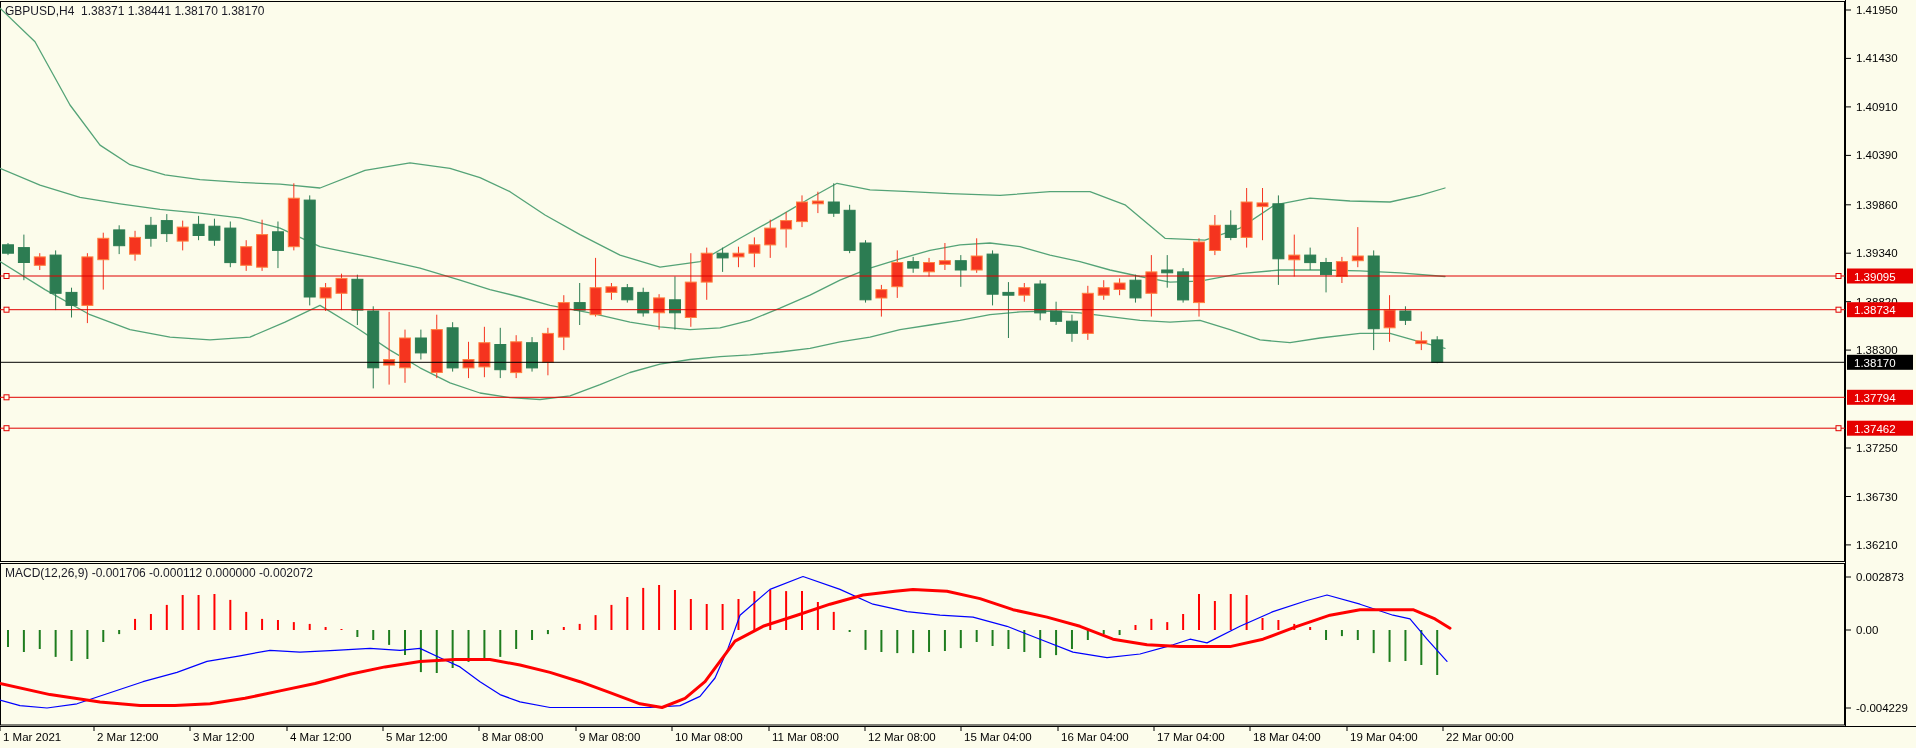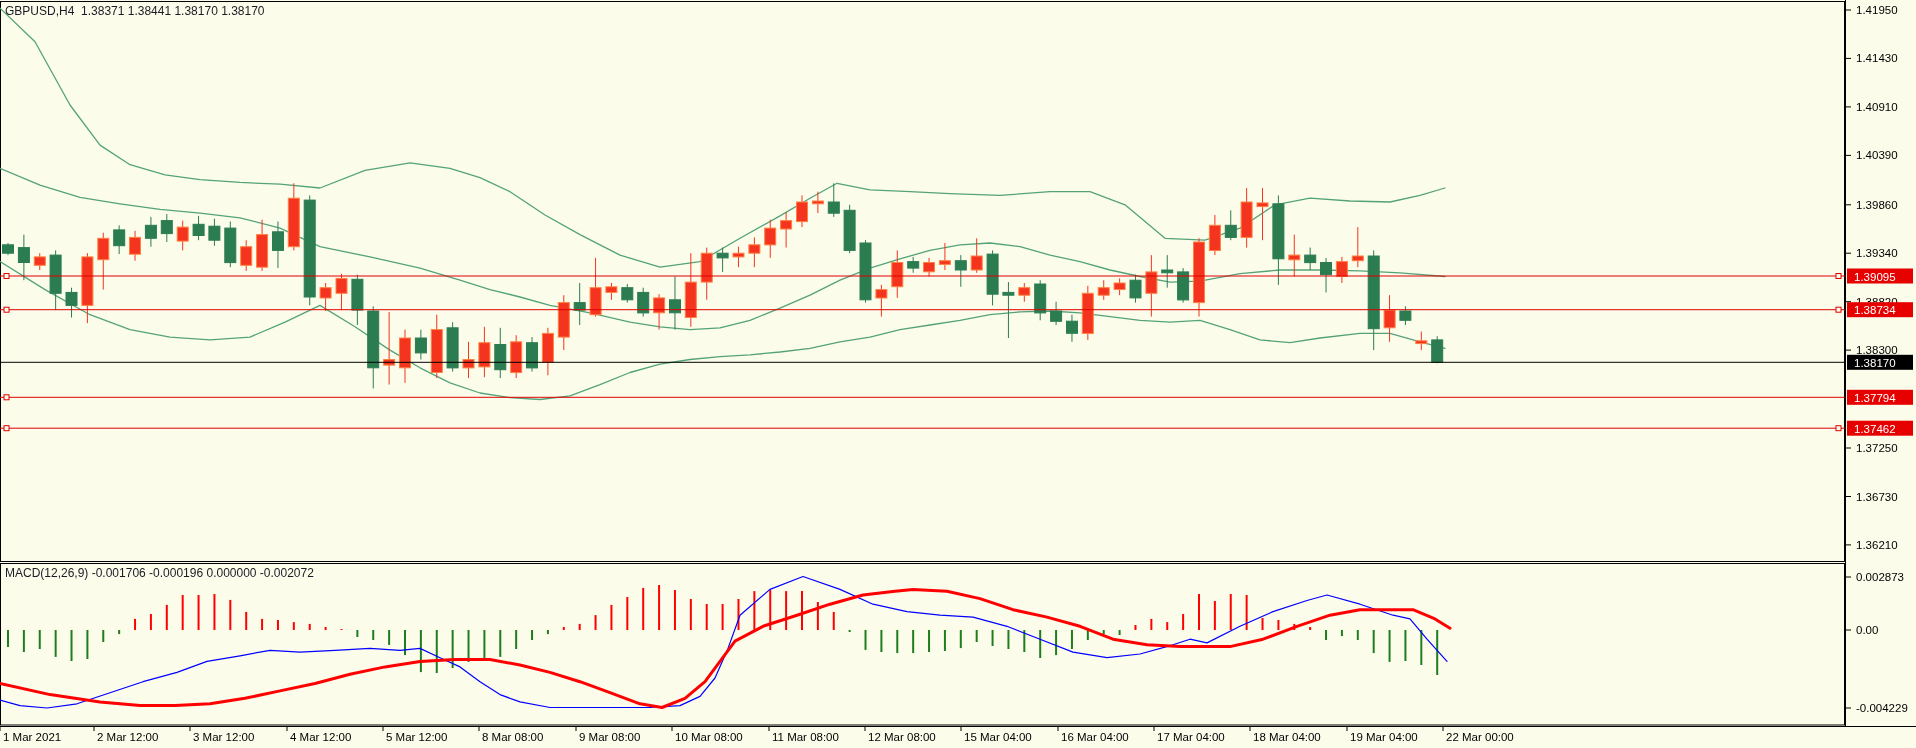--- a/index.html
+++ b/index.html
@@ -580,14 +580,14 @@
         <text x="1157" y="741" font-size="11.5" font-family="&quot;Liberation Sans&quot;,sans-serif" fill="#000000">17 Mar 04:00</text>
         <line x1="1250" y1="727" x2="1250" y2="731" stroke="#000000"></line>
         <text x="1253" y="741" font-size="11.5" font-family="&quot;Liberation Sans&quot;,sans-serif" fill="#000000">18 Mar 04:00</text>
         <line x1="1347" y1="727" x2="1347" y2="731" stroke="#000000"></line>
         <text x="1350" y="741" font-size="11.5" font-family="&quot;Liberation Sans&quot;,sans-serif" fill="#000000">19 Mar 04:00</text>
         <line x1="1443" y1="727" x2="1443" y2="731" stroke="#000000"></line>
         <text x="1446" y="741" font-size="11.5" font-family="&quot;Liberation Sans&quot;,sans-serif" fill="#000000">22 Mar 00:00</text>
       </g>
     </svg>
   <div id="main-title" class="overlay-label">GBPUSD,H4  1.38371 1.38441 1.38170 1.38170</div>
-  <div id="macd-title" class="overlay-label">MACD(12,26,9) -0.001706 -0.000196 0.000000 -0.002072</div>
+  <div id="macd-title" class="overlay-label">MACD(12,26,9) -0.001706 -0.000112 0.000000 -0.002072</div>
 </div>
 
 </body></html>

